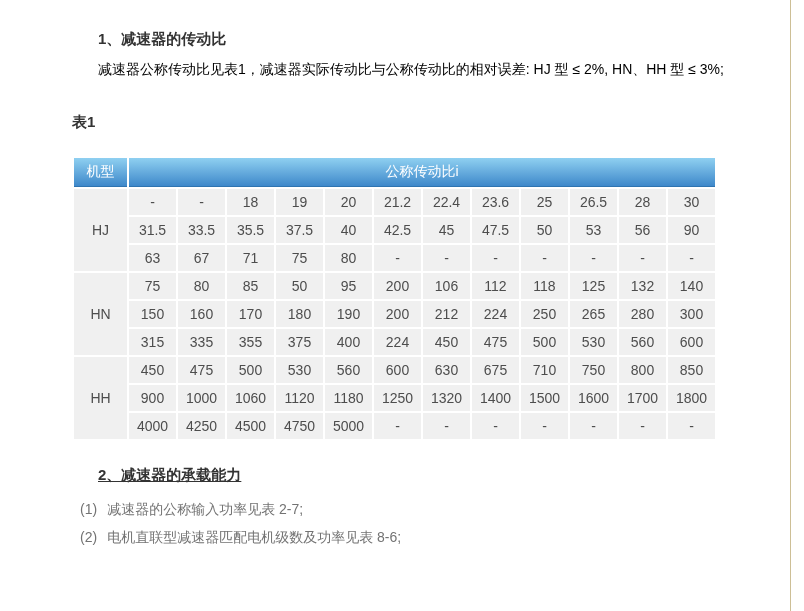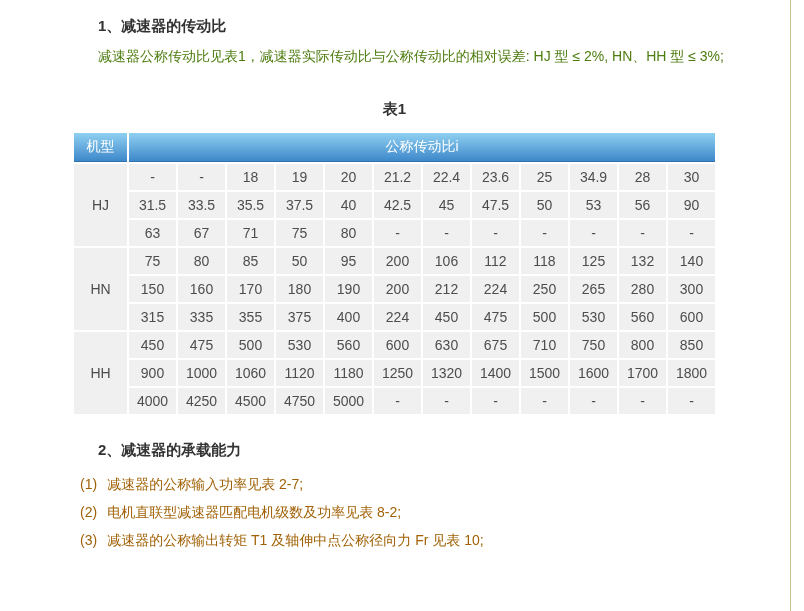--- a/index.html
+++ b/index.html
@@ -13,38 +13,37 @@
   }
   .right-line {
     position: absolute;
     top: 0; bottom: 0; right: 13px;
     width: 1px;
     background: #cdbf96;
   }
   .content { padding: 12px 30px 0 66px; }
 
   .sec-heading {
-    margin: 4px 0 0 32px;
+    margin: 17px 0 0 32px;
     font-size: 15px;
     font-weight: bold;
     color: #333333;
     line-height: 20px;
   }
   .para {
     margin: 8px 0 0 0;
     text-indent: 32px;
     font-size: 14px;
     line-height: 24px;
-    color: #4d7c0f;
+    color: #000000;
     max-width: 700px;
   }
   .tbl-caption {
     width: 645px;
-    margin: 32px 0 12px 6px;
-    text-align: center;
+    margin: 32px 0 24px 6px;
     font-size: 15px;
     font-weight: bold;
     color: #333333;
   }
   table.ratio {
     border-collapse: separate;
     border-spacing: 2px;
     table-layout: fixed;
     width: 645px;
     margin-left: 6px;
@@ -64,26 +63,26 @@
     background: #f0f0f0;
     text-align: center;
     vertical-align: middle;
     font-size: 14px;
     color: #4d4d4d;
     height: 26px;
     padding: 0;
     overflow: hidden;
     white-space: nowrap;
   }
-  .sec2-heading { margin-top: 24px; }
+  .sec2-heading { margin-top: 24px; text-decoration: underline; }
   .list { margin: 10px 0 0 14px; }
   .list-item {
     font-size: 14px;
     line-height: 28px;
-    color: #a16207;
+    color: #737373;
   }
   .list-item .num { margin-right: 10px; }
   .list-item sub { font-size: 10px; }
 </style>
 </head>
 <body>
 
 <div class="page">
   <div class="right-line"></div>
 
@@ -111,21 +110,21 @@
             <td rowspan="3">HJ</td>
             <td>-</td>
             <td>-</td>
             <td>18</td>
             <td>19</td>
             <td>20</td>
             <td>21.2</td>
             <td>22.4</td>
             <td>23.6</td>
             <td>25</td>
-            <td>34.9</td>
+            <td>26.5</td>
             <td>28</td>
             <td>30</td>
           </tr>
           <tr>
             <td>31.5</td>
             <td>33.5</td>
             <td>35.5</td>
             <td>37.5</td>
             <td>40</td>
             <td>42.5</td>
@@ -239,21 +238,18 @@
         </tbody>
     </table>
 
     <h3 class="sec-heading sec2-heading">2、减速器的承载能力</h3>
 
     <div class="list">
       <div class="list-item">
         <span class="num">(1)</span><span>减速器的公称输入功率见表 2-7;</span>
       </div>
       <div class="list-item">
-        <span class="num">(2)</span><span>电机直联型减速器匹配电机级数及功率见表 8-2;</span>
-      </div>
-      <div class="list-item">
-        <span class="num">(3)</span><span>减速器的公称输出转矩 T1 及轴伸中点公称径向力 Fr 见表 10;</span>
+        <span class="num">(2)</span><span>电机直联型减速器匹配电机级数及功率见表 8-6;</span>
       </div>
     </div>
 
   </div>
 </div>
 
 </body></html>

